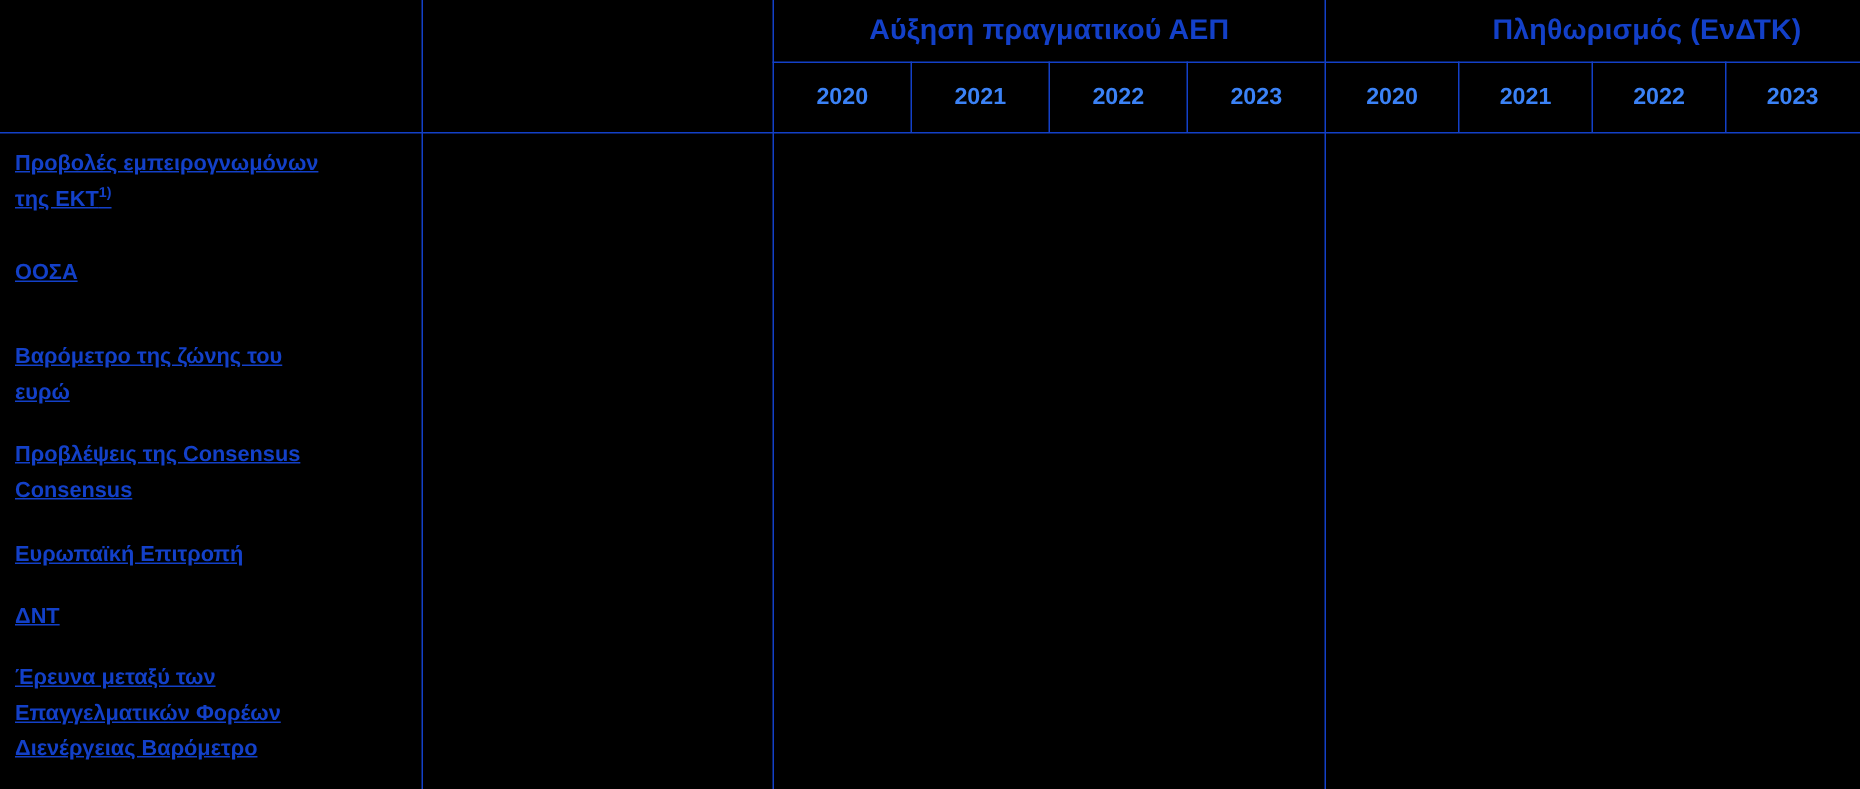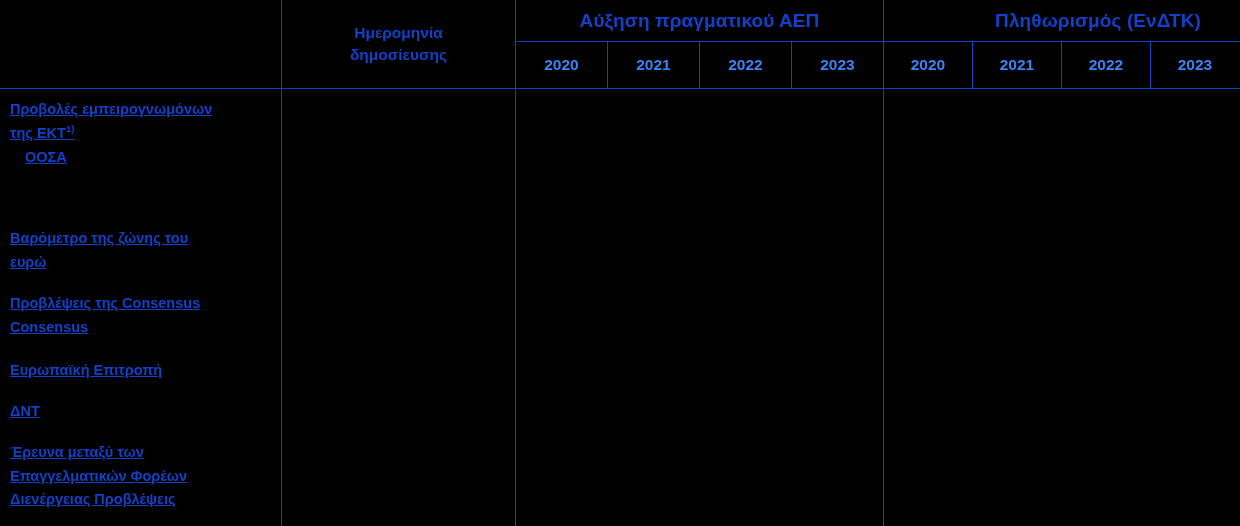--- a/index.html
+++ b/index.html
@@ -108,44 +108,40 @@
   <div class="vline" style="left:883px; top:0px; height:526px;"></div>
 
   <div class="vline" style="left:607px; top:41px; height:47px;"></div>
   <div class="vline" style="left:699px; top:41px; height:47px;"></div>
   <div class="vline" style="left:791px; top:41px; height:47px;"></div>
 
   <div class="vline" style="left:972px;  top:41px; height:47px;"></div>
   <div class="vline" style="left:1061px; top:41px; height:47px;"></div>
   <div class="vline" style="left:1150px; top:41px; height:47px;"></div>
 
-  <div class="hdr-pubdate">
-    <span>Ημερομηνία</span>
-    <span>δημοσίευσης</span>
-  </div>
 
   <div class="hdr-group" style="left:516px; width:367px;">Αύξηση πραγματικού ΑΕΠ</div>
   <div class="hdr-group" style="left:920px; width:356px;">Πληθωρισμός (ΕνΔΤΚ)</div>
 
   <div class="hdr-year" style="left:516px; width:91px;">2020</div>
   <div class="hdr-year" style="left:608px; width:91px;">2021</div>
   <div class="hdr-year" style="left:700px; width:91px;">2022</div>
   <div class="hdr-year" style="left:792px; width:91px;">2023</div>
 
   <div class="hdr-year" style="left:884px;  width:88px;">2020</div>
   <div class="hdr-year" style="left:973px;  width:88px;">2021</div>
   <div class="hdr-year" style="left:1062px; width:88px;">2022</div>
   <div class="hdr-year" style="left:1151px; width:88px;">2023</div>
 
   <div class="row-label" style="top:98px;">
     <span>Προβολές εμπειρογνωμόνων</span><br>
     <span>της ΕΚΤ</span><sup>1)</sup>
   </div>
 
-  <div class="row-label" style="top:146px;margin-left:15px;">
+  <div class="row-label" style="top:171px;">
     <span>ΟΟΣΑ</span>
   </div>
 
   <div class="row-label" style="top:227px;">
     <span>Βαρόμετρο της ζώνης του</span><br>
     <span>ευρώ</span>
   </div>
 
   <div class="row-label" style="top:292px;">
     <span>Προβλέψεις της Consensus</span><br>
@@ -156,16 +152,16 @@
     <span>Ευρωπαϊκή Επιτροπή</span>
   </div>
 
   <div class="row-label" style="top:400px;">
     <span>ΔΝΤ</span>
   </div>
 
   <div class="row-label" style="top:441px;">
     <span>Έρευνα μεταξύ των</span><br>
     <span>Επαγγελματικών Φορέων</span><br>
-    <span>Διενέργειας Προβλέψεις</span>
+    <span>Διενέργειας Βαρόμετρο</span>
   </div>
 
 </div>
 
 </body></html>

